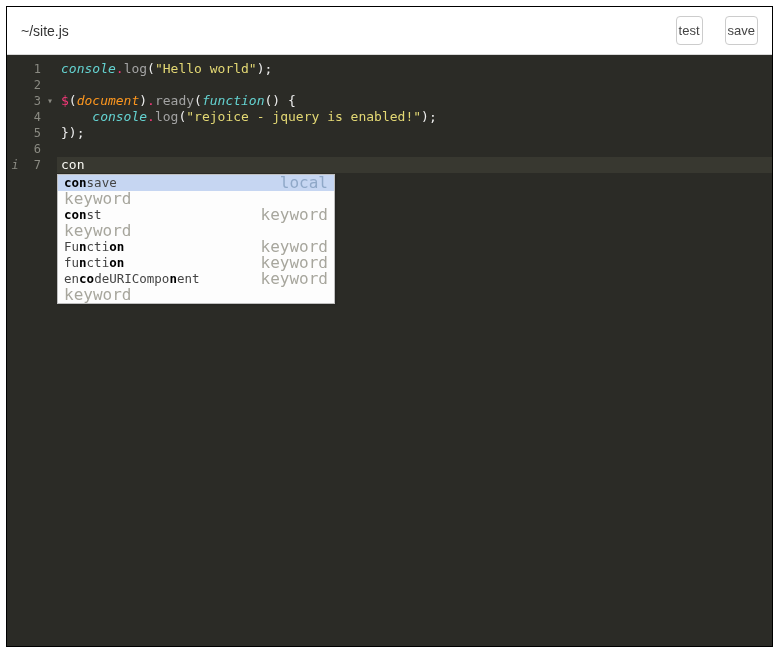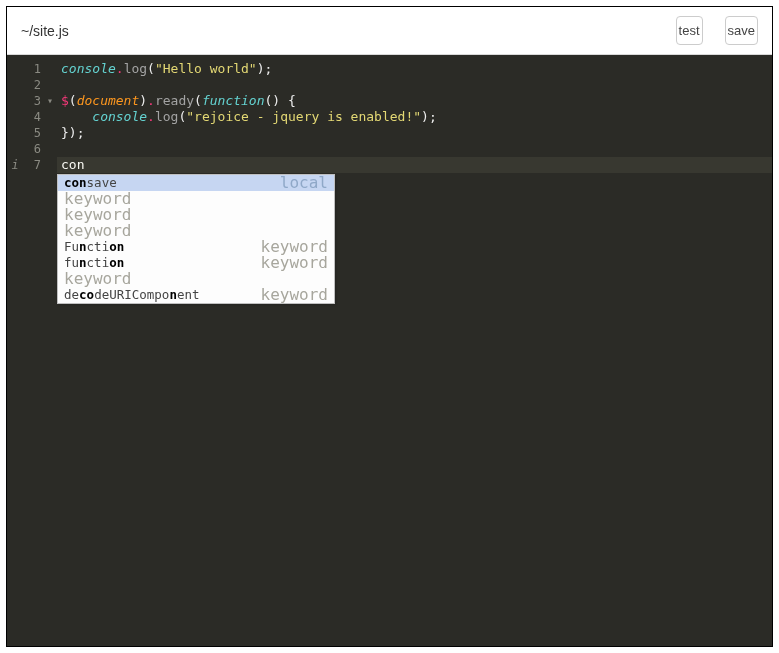--- a/index.html
+++ b/index.html
@@ -195,36 +195,37 @@
 
     <div class="ac">
       <div class="ac-row selected">
         <span class="ac-label"><b>con</b><span>save</span></span>
         <span class="ac-kind">local</span>
       </div>
       <div class="ac-row">
         <span class="ac-kind">keyword</span>
       </div>
       <div class="ac-row">
+        <span class="ac-label"><b>con</b><span>st</span></span>
         <span class="ac-kind">keyword</span>
       </div>
       <div class="ac-row">
         <span class="ac-kind">keyword</span>
       </div>
       <div class="ac-row">
         <span class="ac-label"><span>Fu</span><b>n</b><span>cti</span><b>on</b><span></span></span>
         <span class="ac-kind">keyword</span>
       </div>
       <div class="ac-row">
         <span class="ac-label"><span>fu</span><b>n</b><span>cti</span><b>on</b><span></span></span>
         <span class="ac-kind">keyword</span>
       </div>
       <div class="ac-row">
-        <span class="ac-kind">keyword</span>
-      </div>
-      <div class="ac-row">
-        <span class="ac-label"><span>de</span><b>co</b><span>deURICompo</span><b>n</b><span>ent</span></span>
+        <span class="ac-label"><span>en</span><b>co</b><span>deURICompo</span><b>n</b><span>ent</span></span>
+        <span class="ac-kind">keyword</span>
+      </div>
+      <div class="ac-row">
         <span class="ac-kind">keyword</span>
       </div>
     </div>
 
   </div>
 </div>
 
 </body></html>

